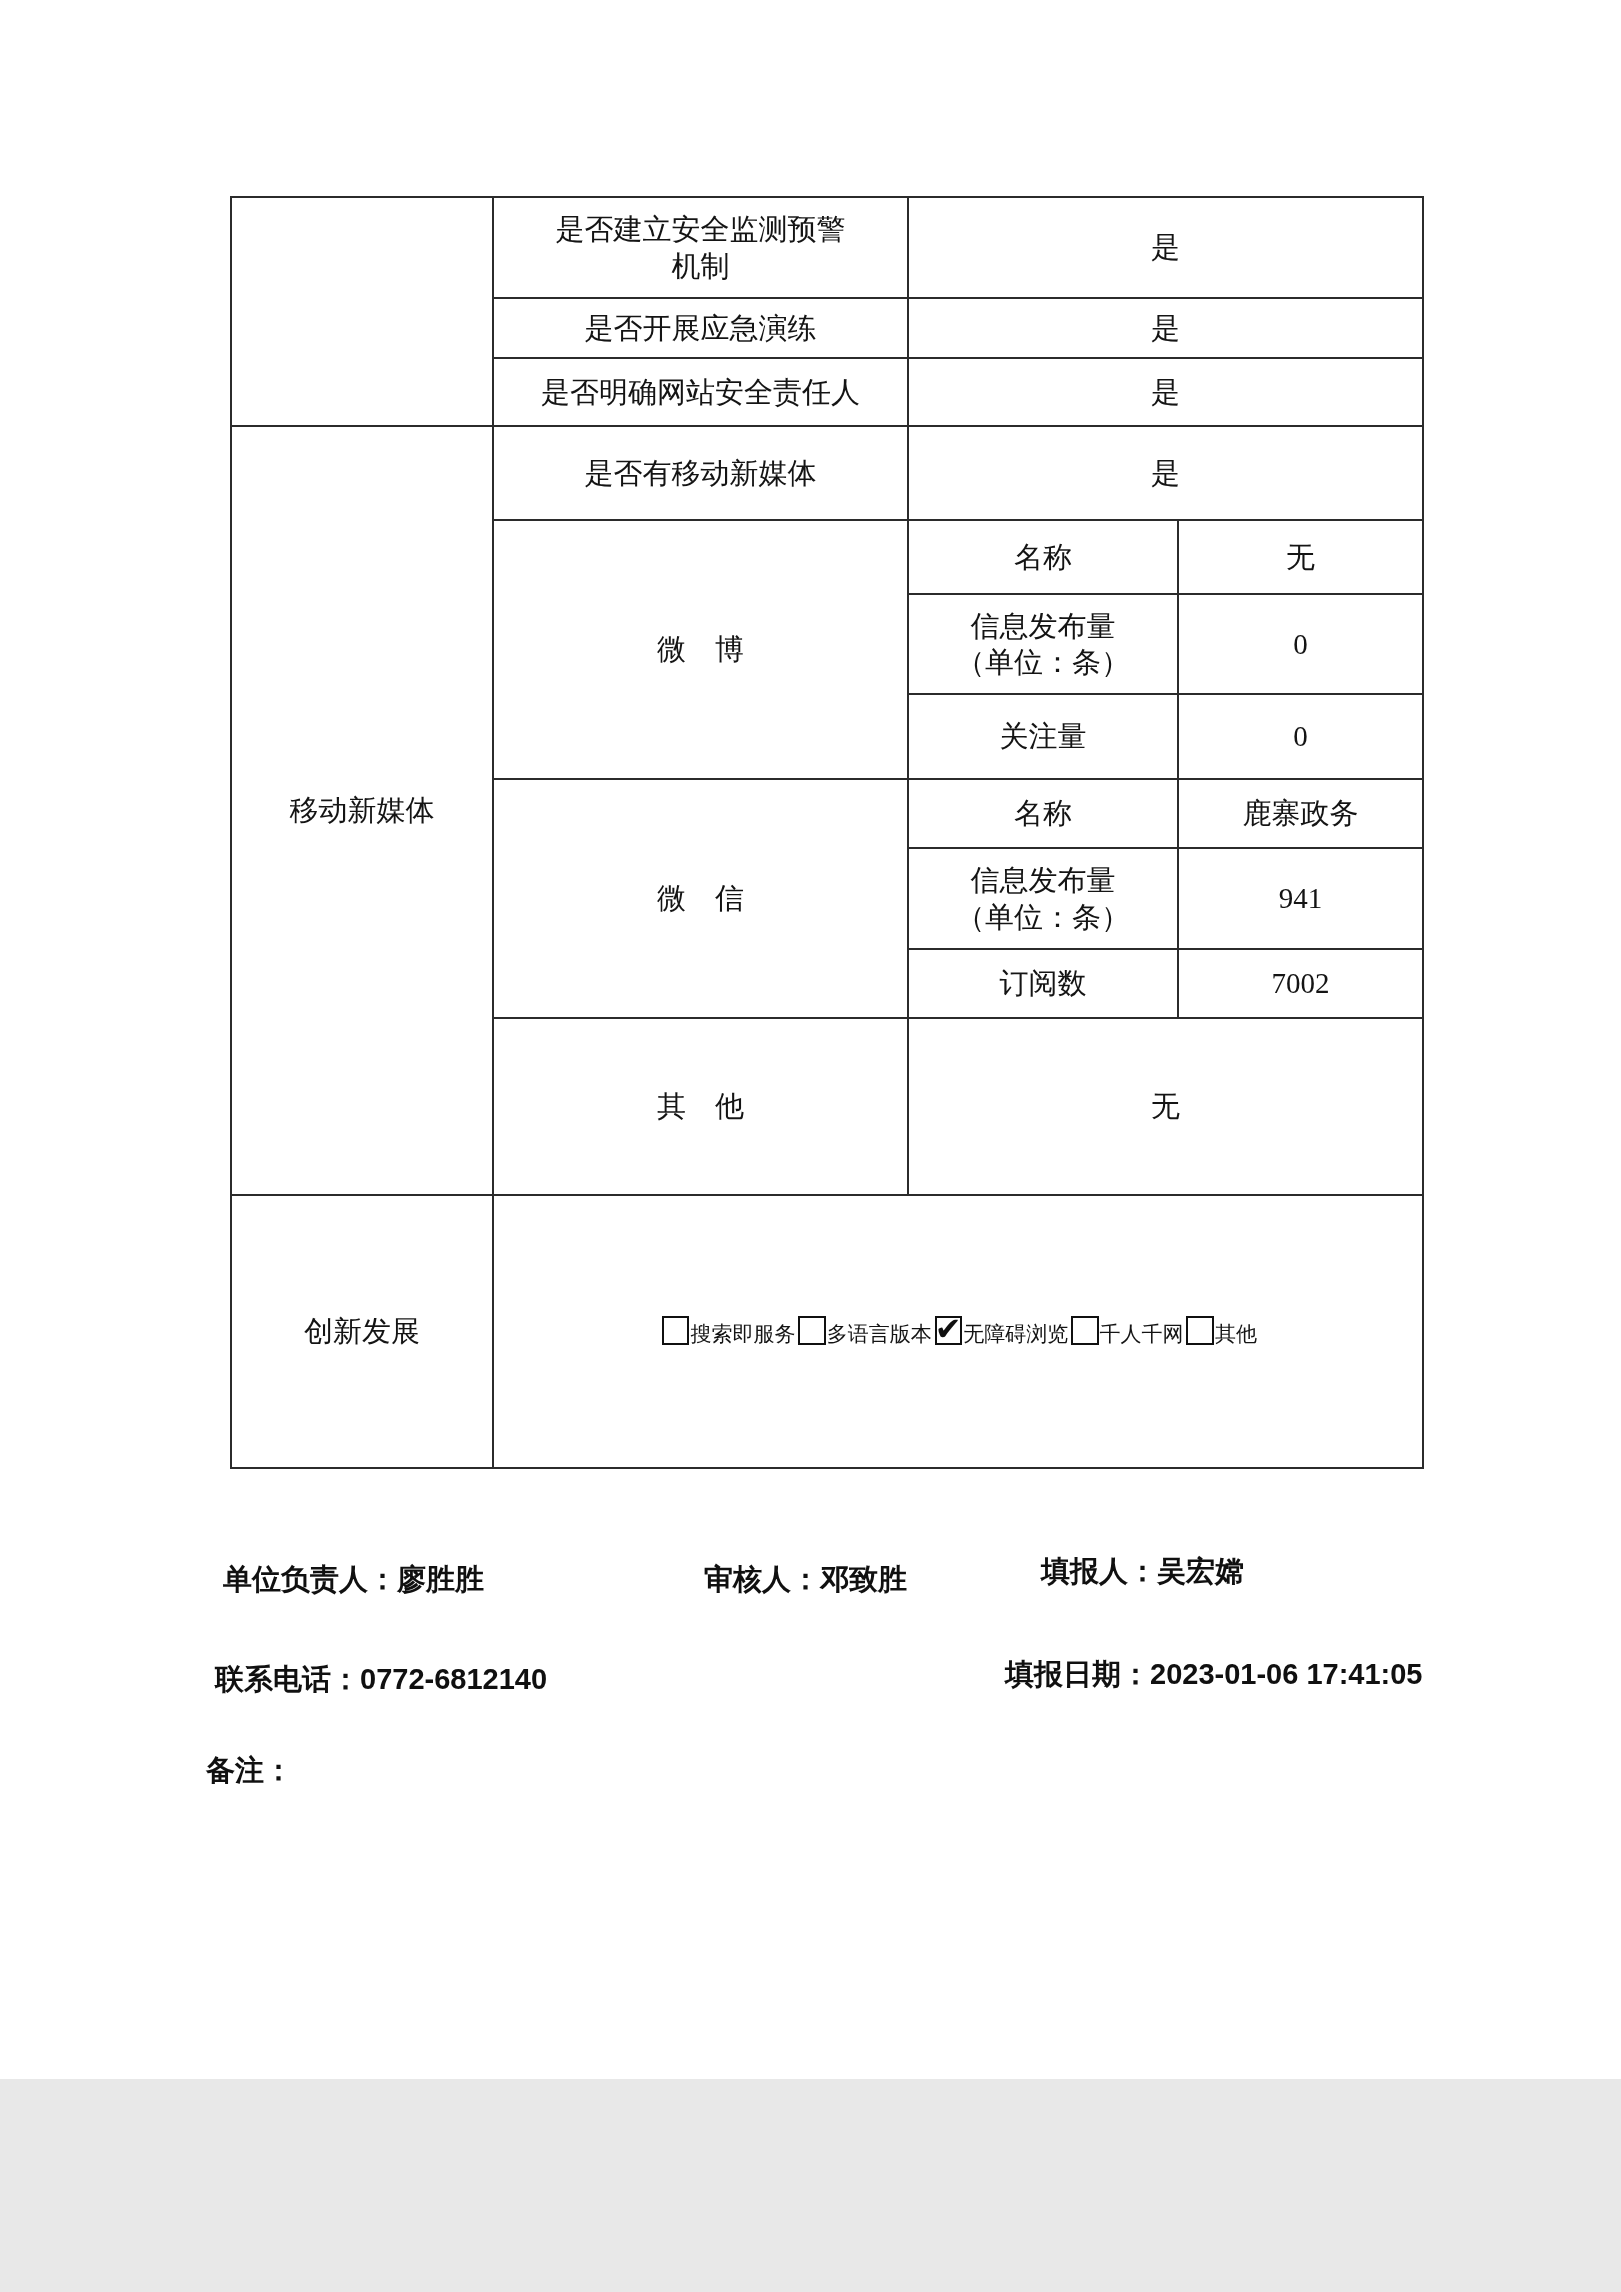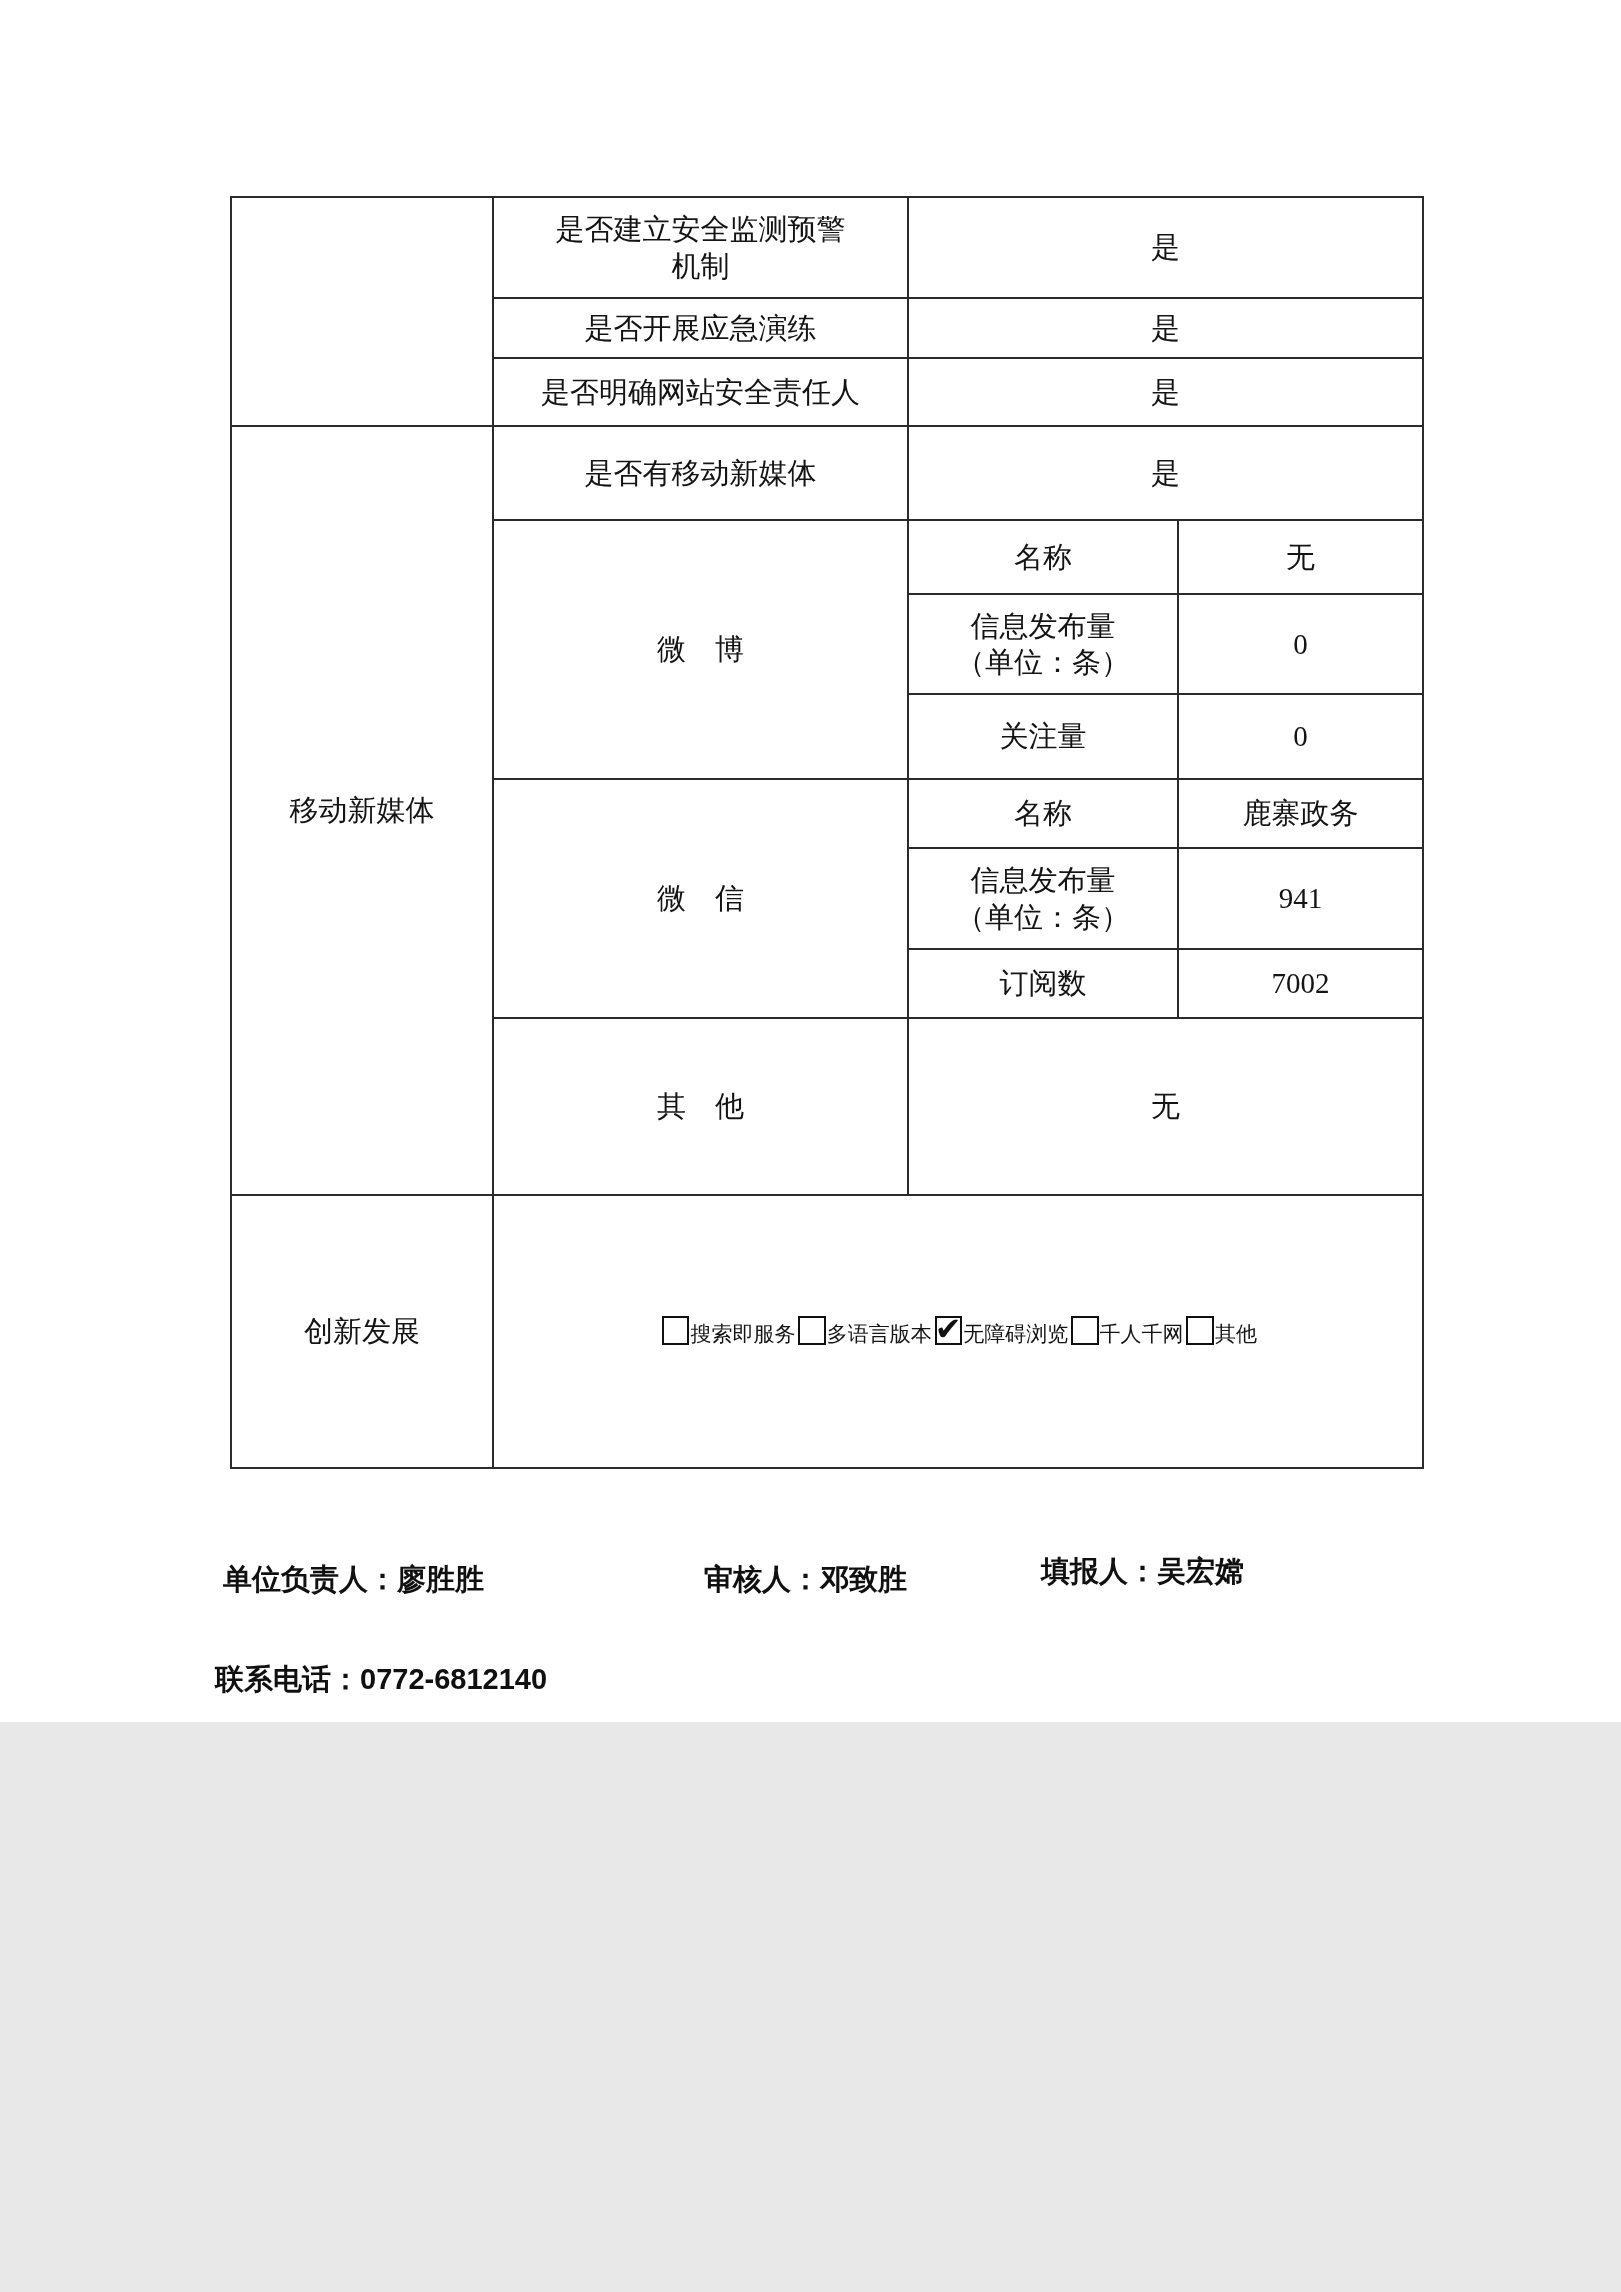--- a/index.html
+++ b/index.html
@@ -1,18 +1,18 @@
 <!DOCTYPE html>
 <html><head>
 <meta charset="utf-8">
 <style>
   html,body { margin:0; padding:0; background:#e8e8e8; }
   .page {
     position:relative;
-    width:1621px; height:1722px;
+    width:1621px; height:2079px;
     margin:0 auto;
     background:#ffffff;
     font-family:"Liberation Serif","DejaVu Serif",serif;
     color:#141414;
     overflow:hidden;
   }
   table.report {
     position:absolute; left:230px; top:196px;
     width:1191px;
     border-collapse:collapse;
@@ -143,19 +143,20 @@
         </td>
       </tr>
     </tbody>
   </table>
 
   <div class="footer-line" style="left:223px; top:1560px;text-align:right;">单位负责人：廖胜胜</div>
   <div class="footer-line" style="left:704px; top:1560px;">审核人：邓致胜</div>
   <div class="footer-line" style="left:1041px; top:1552px;">填报人：吴宏嫦</div>
 
   <div class="footer-line" style="left:215px; top:1660px;">联系电话：0772-6812140</div>
+  <div class="footer-line" style="left:1005px; top:1655px;">填报日期：2023-01-06 17:41:05</div>
 
   <div class="footer-line" style="left:206px; top:1751px;">备注：</div>
 
   <div class="page-number">3</div>
 
 </div>
 
 
 </body></html>

